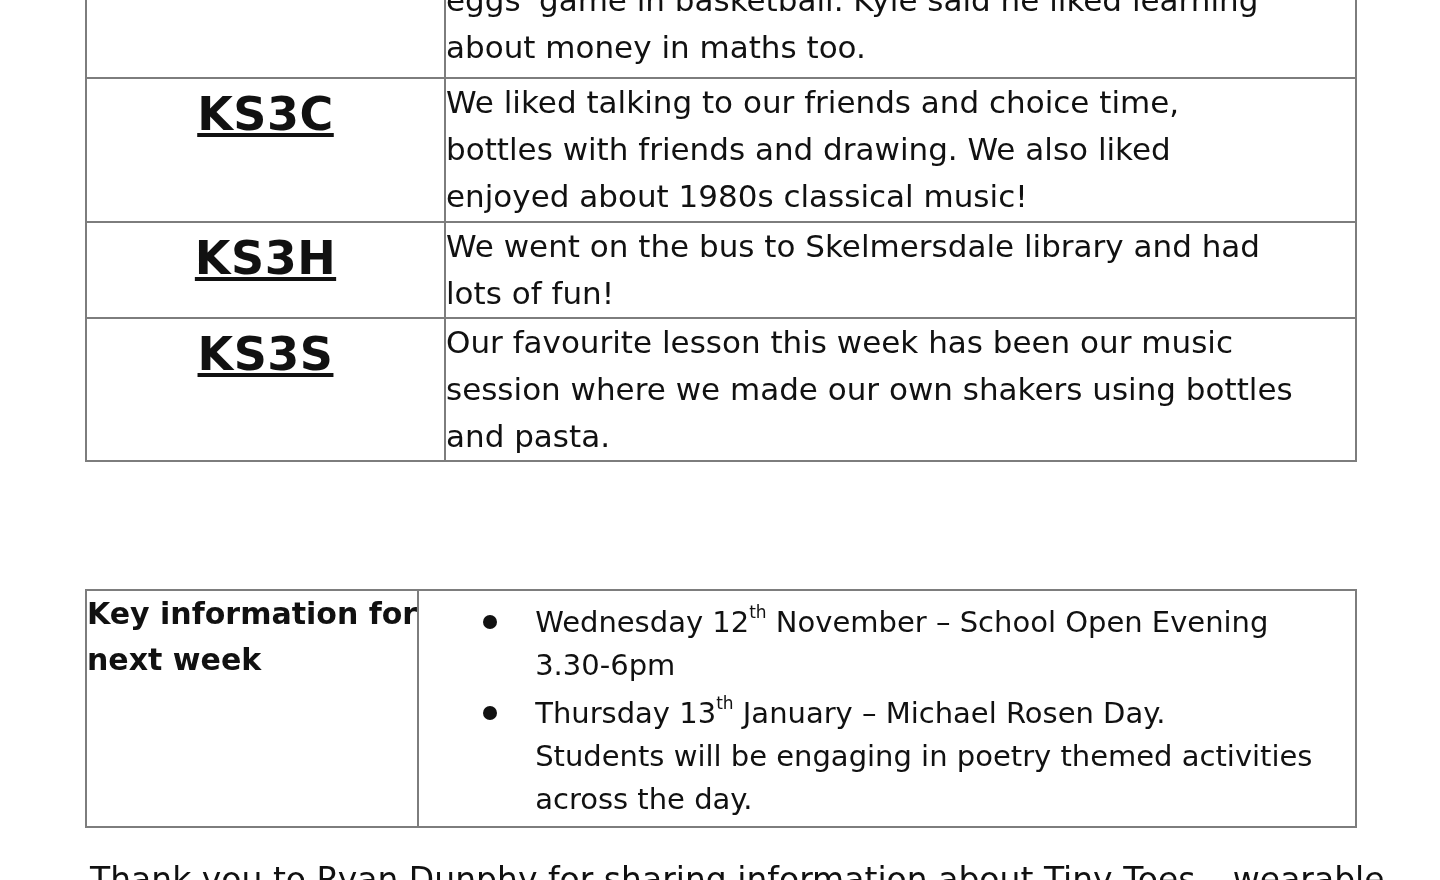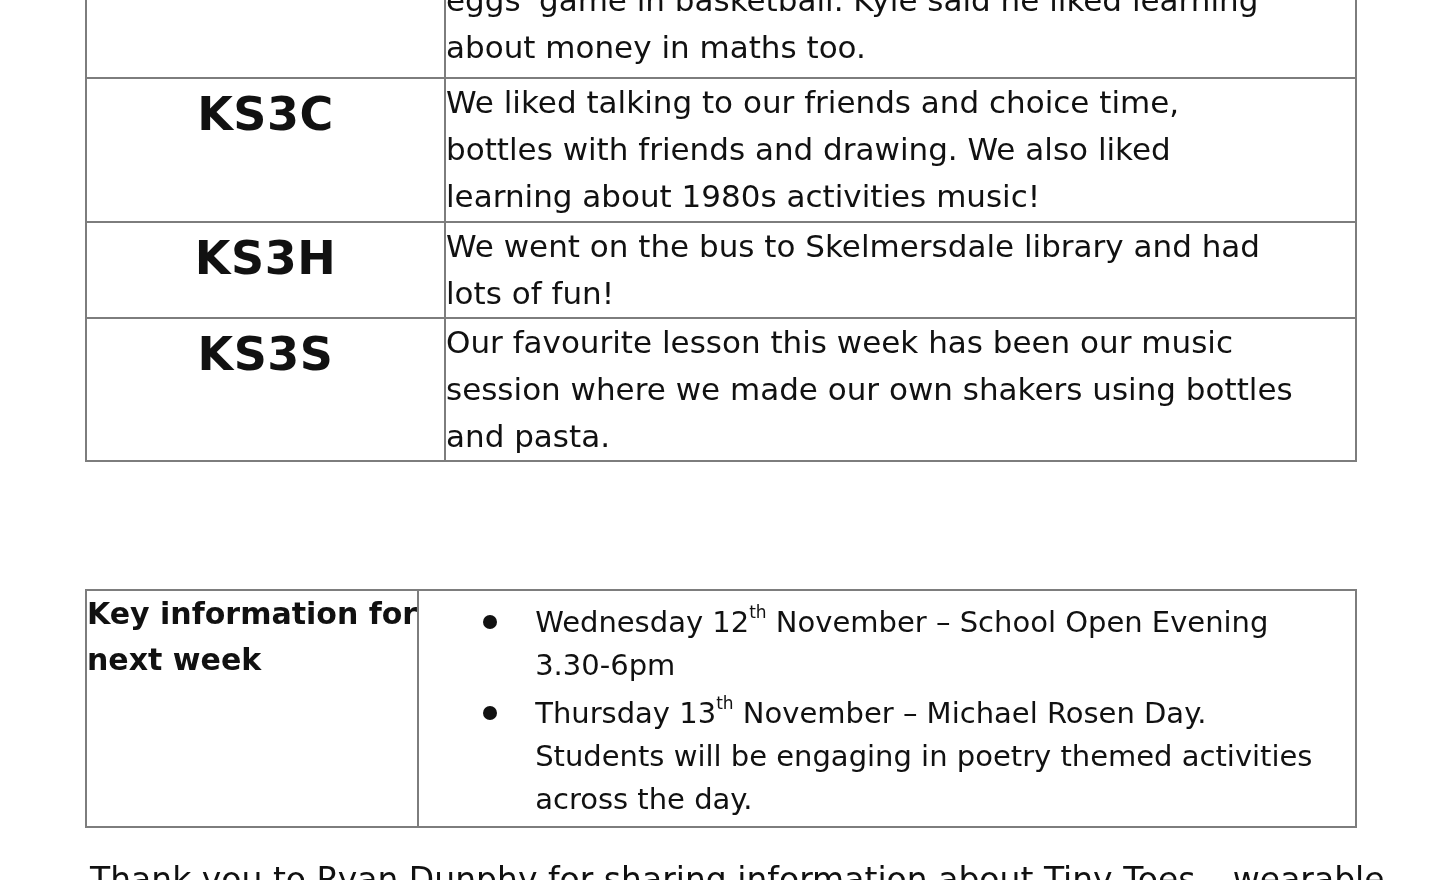--- a/index.html
+++ b/index.html
@@ -2,21 +2,21 @@
 <html><head>
 <meta charset="utf-8">
 <style>
   html, body { margin: 0; padding: 0; }
   body {
     width: 1440px; height: 880px; overflow: hidden; background: #ffffff;
     position: relative; font-family: "DejaVu Sans", sans-serif; color: #111;
   }
   .tbl { position: absolute; left: 85px; width: 1272px; border-collapse: collapse; }
   .tbl td { border: 2px solid #7d7d7d; vertical-align: top; padding: 0; }
-  .cls-cell { width: 357px; text-align: center; }
+  .cls-cell { width: 357px; text-align: center; text-decoration: underline; }
   .cls-name {
     font-family: "DejaVu Sans", sans-serif; font-weight: bold; font-size: 46px;
     display: block; line-height: 1; margin-top: 12px; letter-spacing: 0.5px;
   }
   .txt { font-size: 31px; line-height: 47px; padding: 0 0 0 13px; white-space: nowrap; }
   #classes { top: -25px; }
   .r-kyle td { height: 100px; }
   .r-c td { height: 142px; }
   .r-h td { height: 94px; margin-top: 48px; }
   .r-s td { height: 141px; }
@@ -53,21 +53,21 @@
       <div>about money in maths too.</div>
     </td>
   </tr>
   <tr class="r-c">
     <td class="cls-cell">
           <span class="cls-name">KS3C</span>
         </td>
     <td class="txt">
       <div>We liked talking to our friends and choice time,</div>
       <div>bottles with friends and drawing. We also liked</div>
-      <div>learning about 1980s activities music!</div>
+      <div>enjoyed about 1980s classical music!</div>
     </td>
   </tr>
   <tr class="r-h">
     <td class="cls-cell">
           <span class="cls-name">KS3H</span>
         </td>
     <td class="txt">
       <div>We went on the bus to Skelmersdale library and had</div>
       <div>lots of fun!</div>
     </td>
@@ -94,21 +94,21 @@
     </td>
     <td>
       <ul class="bullets">
         <li>
           <span class="dot"></span>
           <div><span>Wednesday 12</span><sup>th</sup><span> November – School Open Evening</span></div>
           <div>3.30-6pm</div>
         </li>
         <li>
           <span class="dot"></span>
-          <div><span>Thursday 13</span><sup>th</sup><span> November – Michael Rosen Day.</span></div>
+          <div><span>Thursday 13</span><sup>th</sup><span> January – Michael Rosen Day.</span></div>
           <div>Students will be engaging in poetry themed activities</div>
           <div>across the day.</div>
         </li>
       </ul>
     </td>
   </tr>
 </tbody>
   </table>
 
 <div class="footer-line">Thank you to Ryan Dunphy for sharing information about Tiny Toes – wearable</div>

